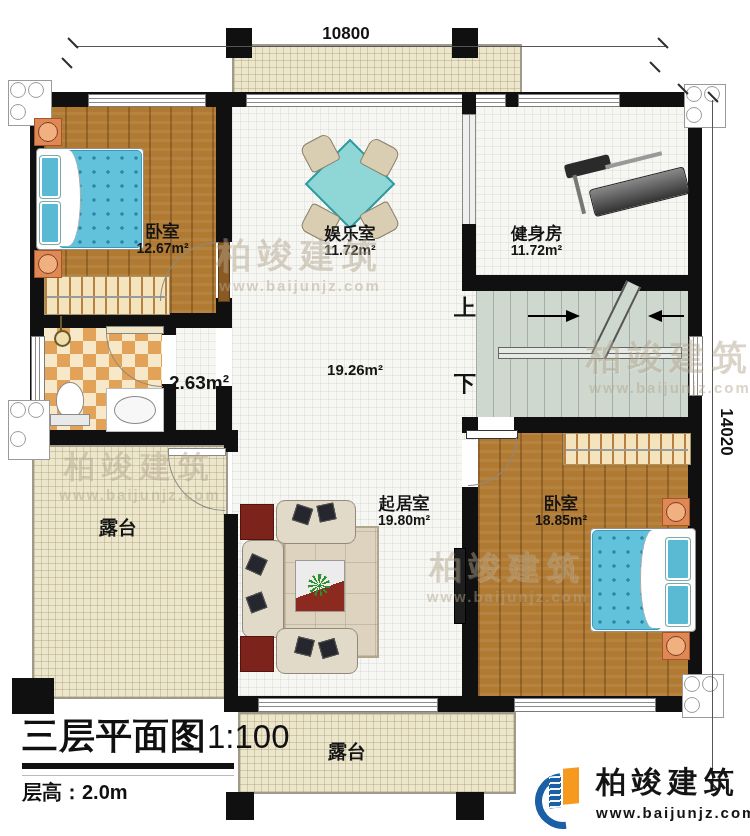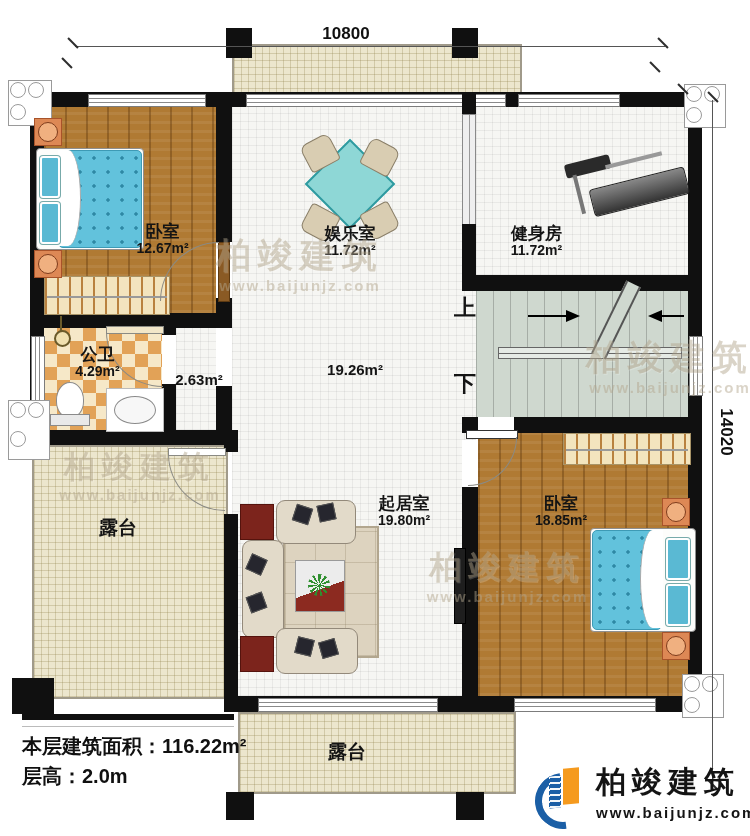--- a/index.html
+++ b/index.html
@@ -202,26 +202,22 @@
     <span class="ar">12.67m²</span>
   </div>
   <div class="lbl" style="left:295px;top:224px;width:110px;">
     <span class="nm">娱乐室</span>
     <span class="ar">11.72m²</span>
   </div>
   <div class="lbl" style="left:479px;top:224px;width:115px;">
     <span class="nm">健身房</span>
     <span class="ar">11.72m²</span>
   </div>
-  <div class="lbl" style="left:55px;top:345px;width:85px;">
-    <span class="nm">公卫</span>
-    <span class="ar">4.29m²</span>
-  </div>
   <div class="lbl" style="left:160px;top:372px;width:78px;">
-    <span class="ar" style="font-size:15px;">2.63m²</span>
+    <span class="ar" style="font-size:19px;">2.63m²</span>
   </div>
   <div class="lbl" style="left:300px;top:362px;width:110px;">
     <span class="ar" style="font-size:15px;">19.26m²</span>
   </div>
   <div class="lbl" style="left:348px;top:494px;width:112px;">
     <span class="nm">起居室</span>
     <span class="ar">19.80m²</span>
   </div>
   <div class="lbl" style="left:505px;top:494px;width:112px;">
     <span class="nm">卧室</span>
@@ -259,25 +255,25 @@
   <div class="wm" style="left:25px;top:446px;width:230px;">
     <span class="wm-big" style="font-size:31px;">柏竣建筑</span>
     <span class="wm-url">www.baijunjz.com</span>
   </div>
   <div class="wm" style="left:385px;top:546px;width:245px;">
     <span class="wm-big" style="font-size:32px;">柏竣建筑</span>
     <span class="wm-url">www.baijunjz.com</span>
   </div>
 
   <div class="abs z70" style="left:22px;top:712px;width:300px;color:#101010;">
+    <div style="white-space:nowrap;">
+      <span style="font-size:36px;font-weight:bold;letter-spacing:1px;">三层平面图</span><span style="font-size:33px;">1:100</span>
+    </div>
     <div style="width:212px;height:6px;background:#101010;margin-top:2px;"></div>
     <div style="width:212px;height:1px;background:#bbb;margin-top:6px;"></div>
-    <div style="margin-top:6px;font-size:20px;font-weight:bold;white-space:nowrap;">
-      <span>本层建筑面积：</span><span>116.22m²</span>
-    </div>
     <div style="margin-top:3px;font-size:20px;font-weight:bold;white-space:nowrap;">
       <span>层高：</span><span>2.0m</span>
     </div>
   </div>
 
   <div class="abs z70" style="left:534px;top:762px;display:flex;align-items:center;">
     <div style="position:relative;width:54px;height:56px;">
       <div style="position:absolute;left:1px;top:9px;width:42px;height:42px;border:7px solid #1b5fa6;border-radius:50%;border-top-color:rgba(0,0,0,0);border-right-color:rgba(0,0,0,0);transform:rotate(38deg);"></div>
       <div style="position:absolute;left:15px;top:12px;width:12px;height:32px;background:#1b5fa6;background-image:repeating-linear-gradient(0deg,rgba(255,255,255,.95) 0 2px,rgba(0,0,0,0) 2px 6px);transform:skewY(-6deg);"></div>
       <div style="position:absolute;left:29px;top:4px;width:16px;height:36px;background:#f59a1e;transform:skewY(-6deg);"></div>

